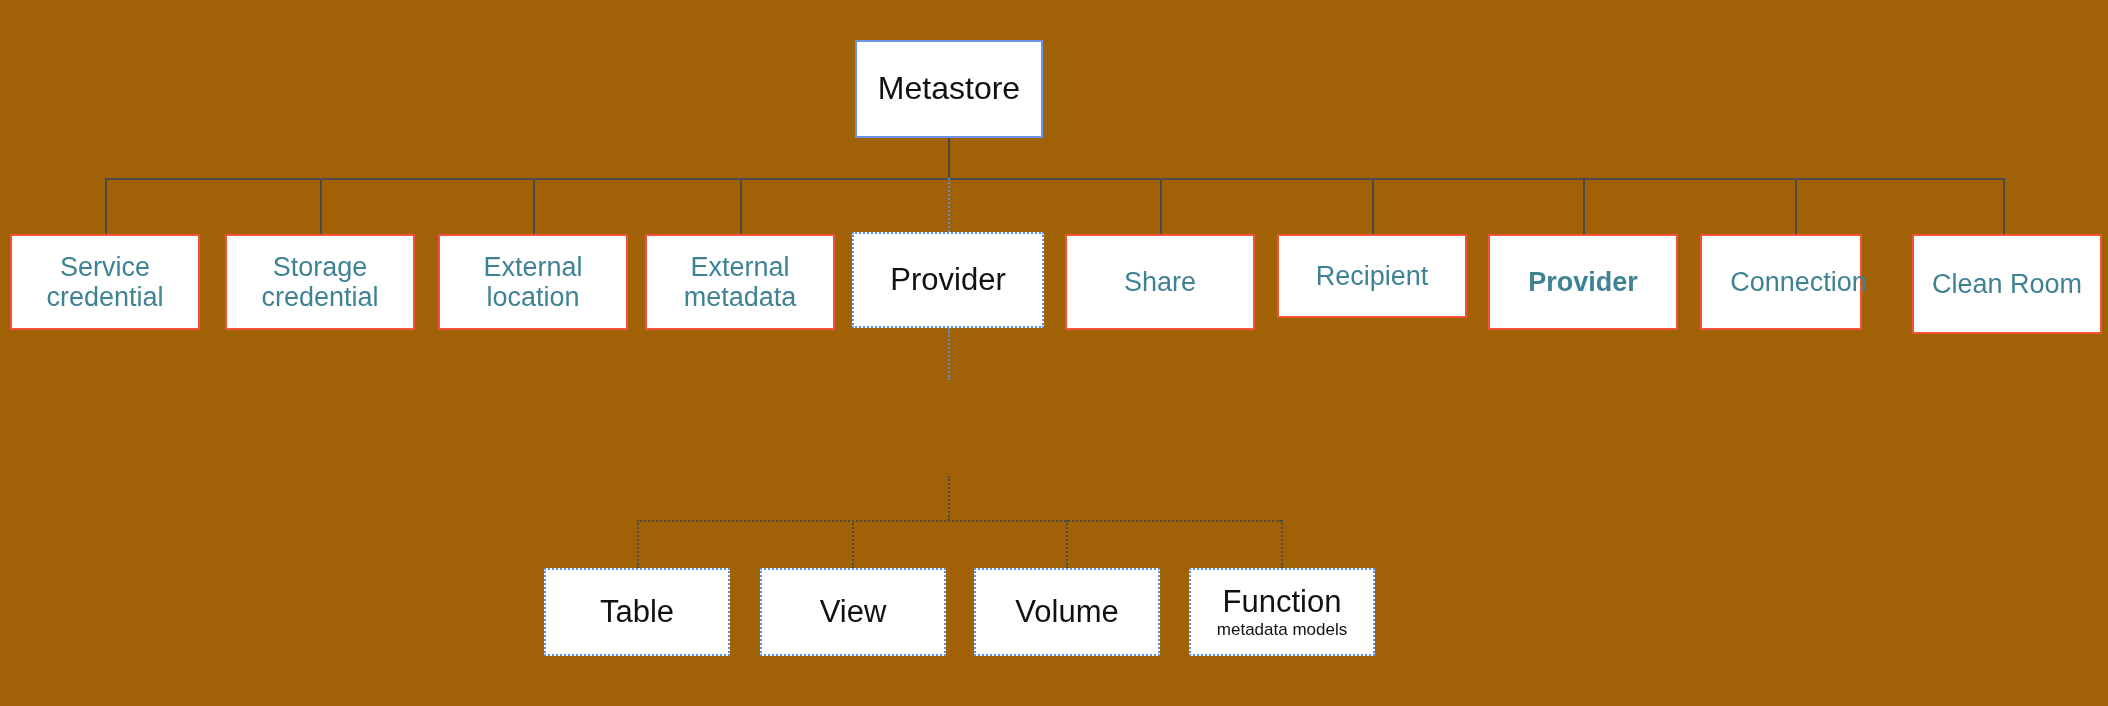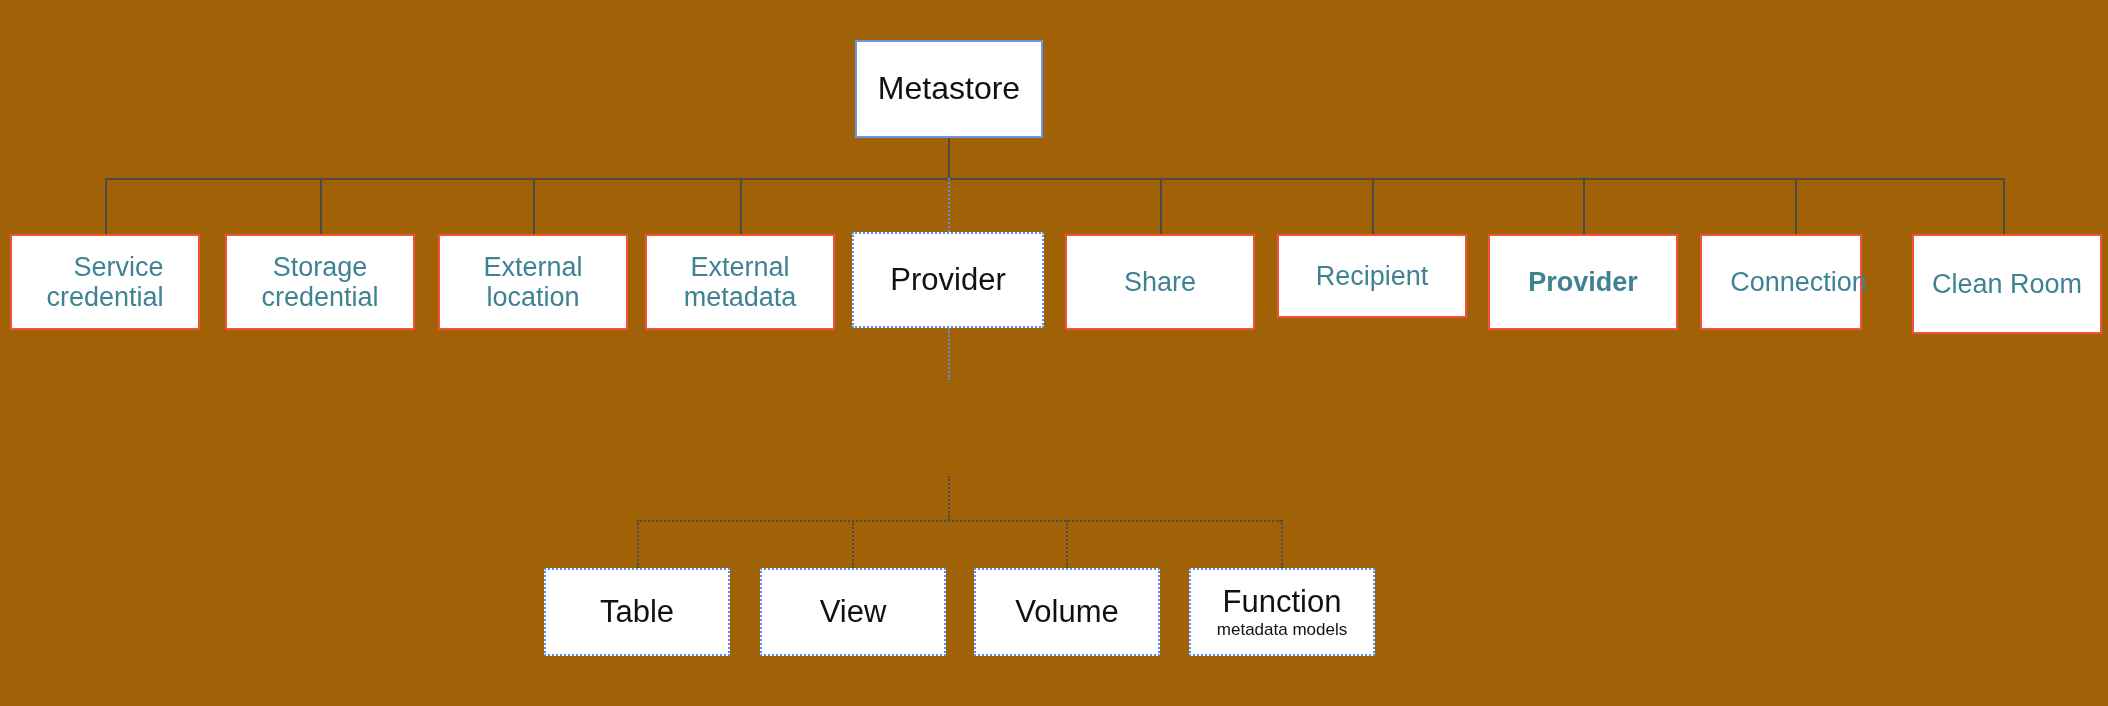--- a/index.html
+++ b/index.html
@@ -102,21 +102,21 @@
   <div class="conn solid-v" style="left:320px; top:178px; height:56px;"></div>
   <div class="conn solid-v" style="left:533px; top:178px; height:56px;"></div>
   <div class="conn solid-v" style="left:740px; top:178px; height:56px;"></div>
   <div class="conn dot-blue-v" style="left:948px; top:178px; height:54px;"></div>
   <div class="conn solid-v" style="left:1160px; top:178px; height:56px;"></div>
   <div class="conn solid-v" style="left:1372px; top:178px; height:56px;"></div>
   <div class="conn solid-v" style="left:1583px; top:178px; height:56px;"></div>
   <div class="conn solid-v" style="left:1795px; top:178px; height:56px;"></div>
   <div class="conn solid-v" style="left:2003px; top:178px; height:56px;"></div>
 
-  <div class="node entity" style="left:10px; top:234px; width:190px; height:96px;text-align:right;">
+  <div class="node entity" style="left:10px; top:234px; width:190px; height:96px;">
     <span class="label">Service
 credential</span>
   </div>
 
   <div class="node entity" style="left:225px; top:234px; width:190px; height:96px;">
     <span class="label">Storage
 credential</span>
   </div>
 
   <div class="node entity" style="left:438px; top:234px; width:190px; height:96px;">

